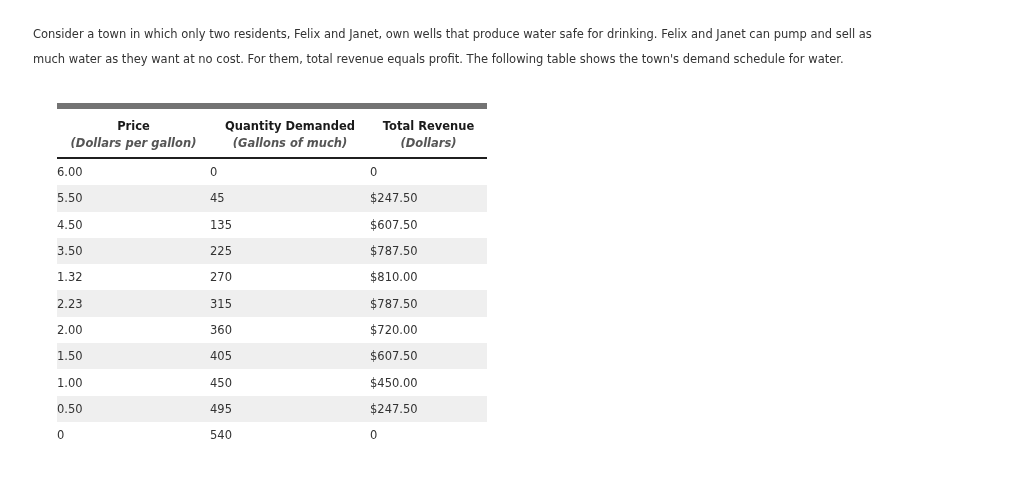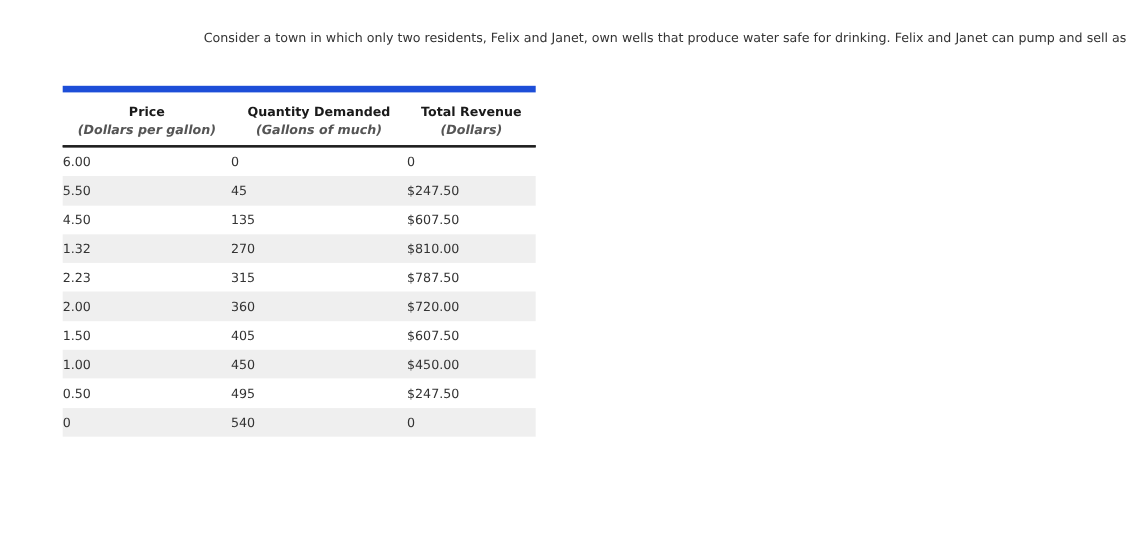--- a/index.html
+++ b/index.html
@@ -16,28 +16,27 @@
   }
   .intro {
     margin: 22px 0 0 33px;
     font-size: 11.5px;
     line-height: 25px;
     color: #333333;
   }
   .intro .line {
     display: block;
     white-space: nowrap;
-    text-align: right;
   }
   table.demand-table {
     margin: 31px 0 0 57px;
     width: 430px;
     table-layout: fixed;
     border-collapse: collapse;
-    border-top: 6px solid #1d4ed8;
+    border-top: 6px solid #737373;
     font-size: 11.5px;
   }
   col.c-price    { width: 153px; }
   col.c-quantity { width: 160px; }
   col.c-revenue  { width: 117px; }
   thead th {
     text-align: center;
     font-weight: bold;
     padding: 0;
   }
@@ -62,20 +61,21 @@
     background: #efefef;
   }
 </style>
 </head>
 <body>
 
 <div class="page">
 
   <p class="intro">
     <span class="line">Consider a town in which only two residents, Felix and Janet, own wells that produce water safe for drinking. Felix and Janet can pump and sell as</span>
+    <span class="line">much water as they want at no cost. For them, total revenue equals profit. The following table shows the town's demand schedule for water.</span>
   </p>
 
   <table class="demand-table">
     <colgroup>
       <col class="c-price">
       <col class="c-quantity">
       <col class="c-revenue">
     </colgroup>
     <thead>
       <tr class="label-row">
@@ -103,20 +103,25 @@
   </tr>
 
 
   <tr>
     <td>4.50</td>
     <td>135</td>
     <td>$607.50</td>
   </tr>
 
 
+  <tr>
+    <td>3.50</td>
+    <td>225</td>
+    <td>$787.50</td>
+  </tr>
 
   <tr>
     <td>1.32</td>
     <td>270</td>
     <td>$810.00</td>
   </tr>
 
   <tr>
     <td>2.23</td>
     <td>315</td>

